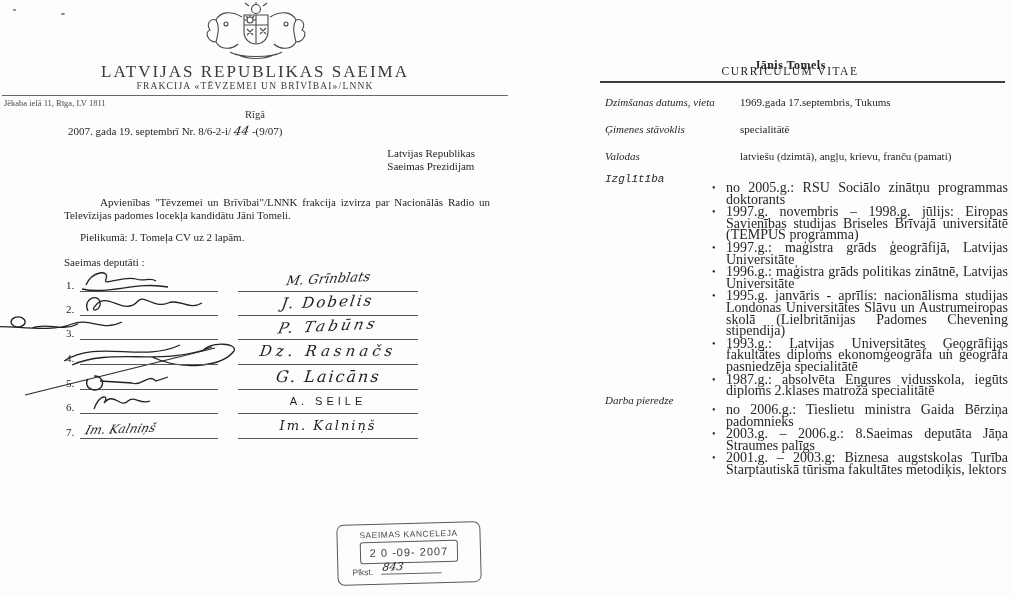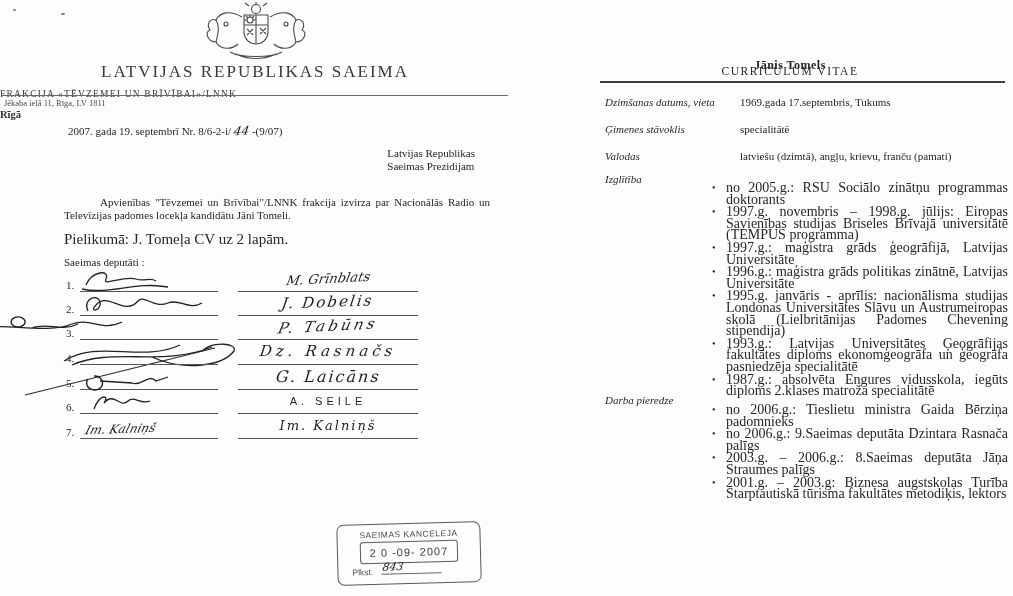--- a/index.html
+++ b/index.html
@@ -7,33 +7,33 @@
     width:1013px;height:596px;position:relative;background:#fdfdfc;
     font-family:"Liberation Serif", serif;color:#262626;overflow:hidden;
   }
   .abs{position:absolute;}
   
   #page-left{position:absolute;left:0;top:0;width:510px;height:448px;}
   .speck{position:absolute;background:#777;border-radius:50%;}
   #arms{position:absolute;left:200px;top:2px;width:112px;height:60px;}
   .org-title{position:absolute;left:0;top:62px;width:510px;text-align:center;
     font-size:17px;letter-spacing:2px;color:#3a3a3a;}
-  .org-sub{position:absolute;left:0;top:81px;width:510px;text-align:left;
-    font-size:9.5px;letter-spacing:1.2px;color:#3a3a3a;margin-top:8px;}
+  .org-sub{position:absolute;left:0;top:81px;width:510px;text-align:center;
+    font-size:9.5px;letter-spacing:1.2px;color:#3a3a3a;}
   .head-rule{position:absolute;left:2px;top:95px;width:506px;border-top:1px solid #6a6a6a;}
   .addr-row{position:absolute;left:4px;top:98px;width:502px;font-size:8.5px;color:#4a4a4a;
     display:flex;justify-content:space-between;gap:8px;}
-  .city{position:absolute;left:0;top:109px;width:510px;text-align:left;font-size:10.5px;font-weight:bold;color:#333;}
+  .city{position:absolute;left:0;top:109px;width:510px;text-align:center;font-size:10.5px;font-weight:normal;color:#333;}
   .date-line{position:absolute;left:68px;top:124px;font-size:11px;}
   .hand-inline{font-family:"DejaVu Serif", serif;font-style:italic;font-size:12px;
     display:inline-block;transform:skewX(-12deg) rotate(-4deg);color:#222;}
   .addressee{position:absolute;right:35px;top:147px;text-align:left;font-size:11px;line-height:13px;}
   .body-par{position:absolute;left:64px;top:196px;width:426px;font-size:11px;line-height:13px;
     text-align:justify;text-indent:36px;}
-  .attach{position:absolute;left:64px;top:231px;font-size:15px;}
+  .attach{position:absolute;left:80px;top:231px;font-size:11px;}
   .dep-head{position:absolute;left:64px;top:256px;font-size:11px;}
   .sig-row{position:absolute;left:0;width:510px;height:24px;}
   .sig-num{position:absolute;left:66px;bottom:1px;font-size:11px;}
   .sig-line{position:absolute;left:80px;bottom:0;width:138px;border-bottom:1px solid #555;height:22px;overflow:visible;}
   .name-line{position:absolute;left:238px;bottom:0;width:180px;border-bottom:1px solid #555;height:22px;
     text-align:center;}
   .hand{font-family:"DejaVu Serif", serif;font-style:italic;color:#1e1e1e;white-space:nowrap;
     display:inline-block;}
   .sig-svg{position:absolute;left:0;bottom:-4px;overflow:visible;}
   
@@ -204,33 +204,32 @@
 
   <div class="cv-label" style="top:96px;">Dzimšanas datums, vieta</div>
   <div class="cv-value" style="top:96px;">1969.gada 17.septembris, Tukums</div>
 
   <div class="cv-label" style="top:123px;">Ģimenes stāvoklis</div>
   <div class="cv-value" style="top:123px;">specialitātē</div>
 
   <div class="cv-label" style="top:150px;">Valodas</div>
   <div class="cv-value" style="top:150px;">latviešu (dzimtā), angļu, krievu, franču (pamati)</div>
 
-  <div class="cv-label" style="top:173px;">Izglītība</div>
+  <div class="cv-label" style="top:173px;font-family:Liberation Mono, monospace;">Izglītība</div>
 
   <ul class="bullets" style="top:182px;">
     <li>no 2005.g.: RSU Sociālo zinātņu programmas doktorants</li>
     <li>1997.g. novembris – 1998.g. jūlijs: Eiropas Savienības studijas Briseles Brīvajā universitātē (TEMPUS programma)</li>
     <li>1997.g.: maģistra grāds ģeogrāfijā, Latvijas Universitāte</li>
     <li>1996.g.: maģistra grāds politikas zinātnē, Latvijas Universitāte</li>
     <li>1995.g. janvāris - aprīlis: nacionālisma studijas Londonas Universitātes Slāvu un Austrumeiropas skolā (Lielbritānijas Padomes Chevening stipendija)</li>
     <li>1993.g.: Latvijas Universitātes Ģeogrāfijas fakultātes diploms ekonomģeogrāfa un ģeogrāfa pasniedzēja specialitātē</li>
     <li>1987.g.: absolvēta Engures vidusskola, iegūts diploms 2.klases matroža specialitātē</li>
   </ul>
 
   <div class="cv-label" style="top:394px;">Darba pieredze</div>
 
   <ul class="bullets" style="top:404px;">
     <li>no 2006.g.: Tieslietu ministra Gaida Bērziņa padomnieks</li>
-    <li>no 2006.g.: 9.Saeimas deputāta Dzintara Rasnača palīgs</li>
     <li>2003.g. – 2006.g.: 8.Saeimas deputāta Jāņa Straumes palīgs</li>
     <li>2001.g. – 2003.g: Biznesa augstskolas Turība Starptautiskā tūrisma fakultātes metodiķis, lektors</li>
   </ul>
 </div>
 
 </body></html>

